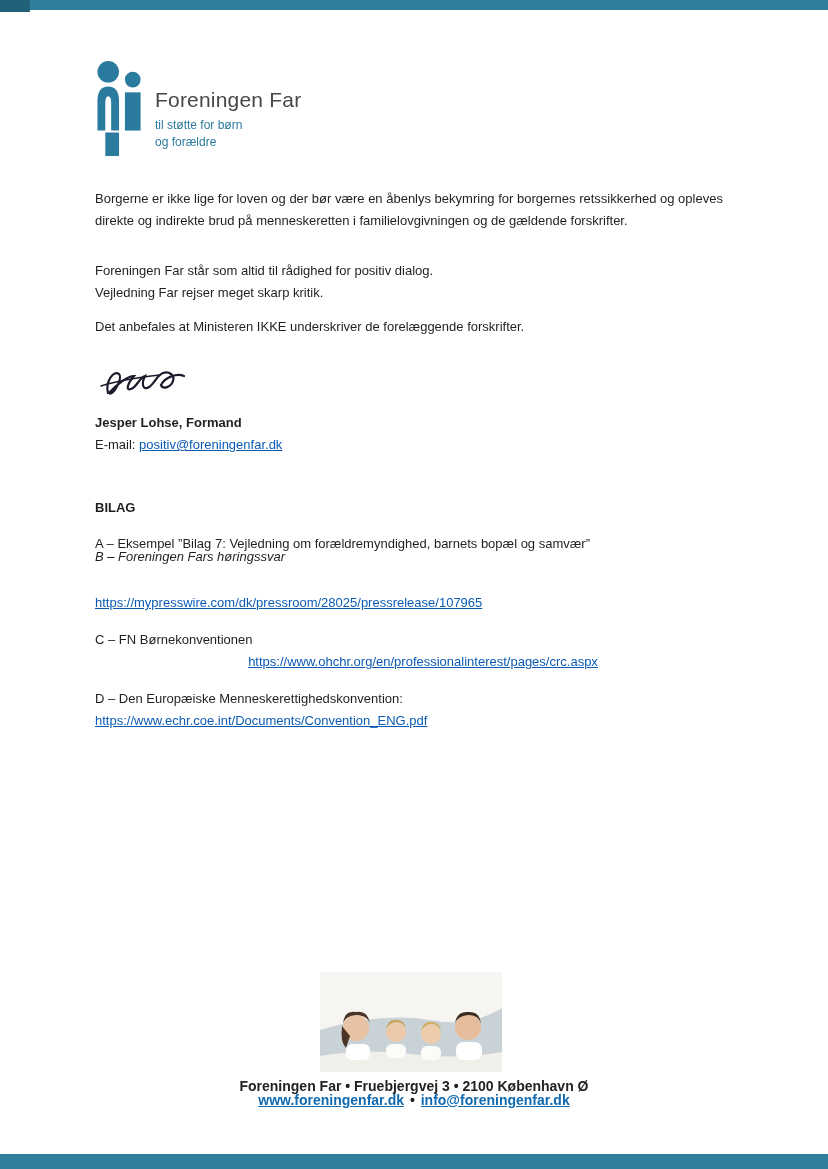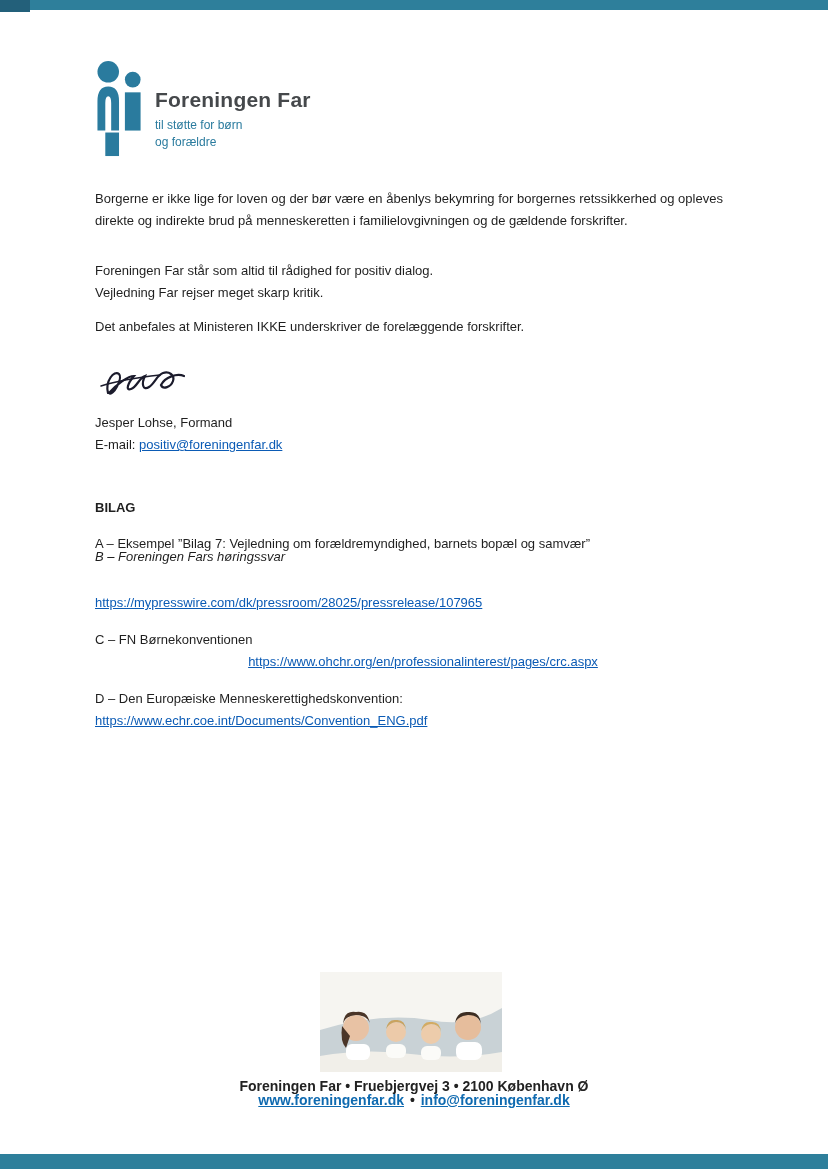--- a/index.html
+++ b/index.html
@@ -18,41 +18,41 @@
   
   .scan-bar { position: absolute; left: 0; width: 100%; background: var(--brand-teal, #2e7f9b); }
   .scan-bar.top { top: 0; height: 10px; }
   .scan-bar.bottom { bottom: 0; height: 15px; }
   .scan-corner { position: absolute; left: 0; top: 0; width: 30px; height: 12px; background: #23607a; }
 
   
   .logo { position: absolute; left: 95px; top: 60px; display: flex; gap: 10px; }
   .logo-mark { width: 50px; height: 98px; }
   .logo-text { padding-top: 28px; }
-  .logo-title { font-size: 21px; font-weight: 700; color: #45484b; letter-spacing: 0.2px; }
+  .logo-title { font-size: 21px; font-weight: 400; color: #45484b; letter-spacing: 0.2px; }
   .logo-subtitle { font-size: 12px; color: var(--logo-teal, #2a7b9e); line-height: 16px; margin-top: 1px; }
   .logo-subtitle.first { margin-top: 5px; }
 
   
   .para {
     position: absolute;
     left: 95px;
     width: 656px;
     font-size: 13px;
     line-height: 21.5px;
     color: var(--text, #1f1f1f);
   }
   .p1 { top: 188px; }
   .p2 { top: 260px; }
   .p3 { top: 282px; }
   .p4 { top: 316px; }
 
   .signature-svg { position: absolute; left: 98px; top: 363px; width: 95px; height: 42px; }
 
-  .sig-name  { top: 412px; }
+  .sig-name  { top: 412px; font-weight: bold; }
   .sig-email { top: 434px; }
 
   .link {
     color: var(--link-blue, #0b5bb5);
     text-decoration: underline;
     cursor: pointer;
   }
 
   .bilag-heading { top: 497px; font-weight: 700; }
 

